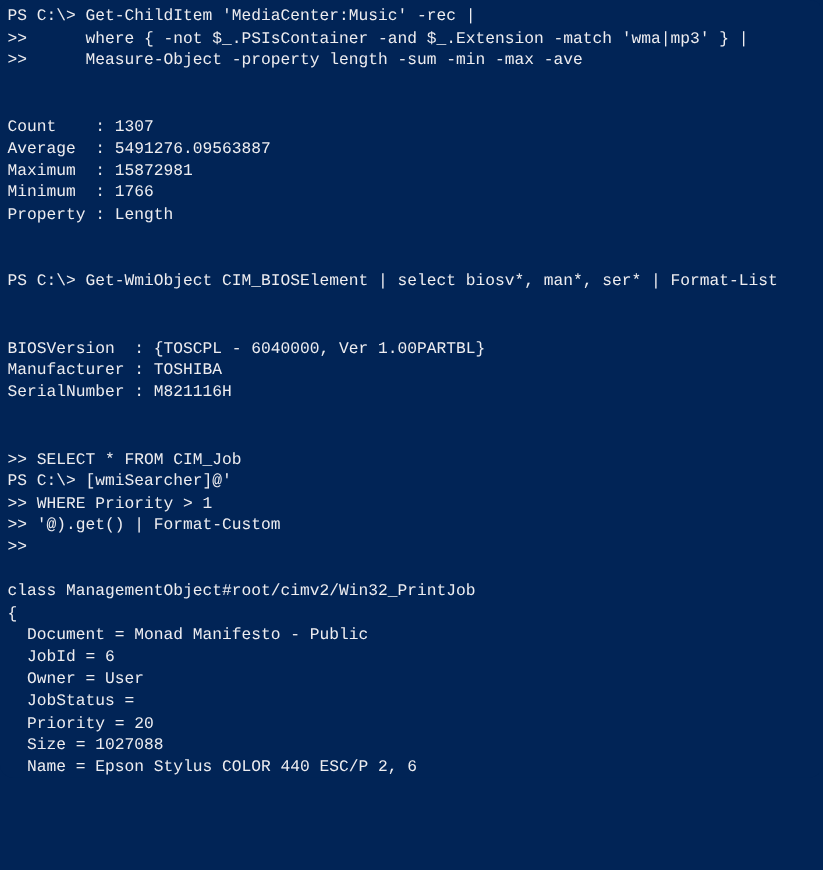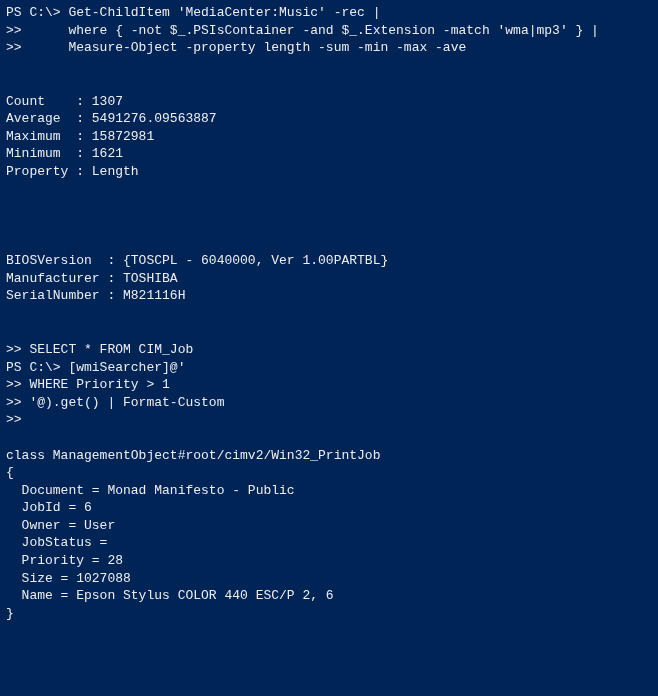--- a/index.html
+++ b/index.html
@@ -38,43 +38,44 @@
 
 <div class="terminal" id="terminal">
     <div class="line">PS C:\&gt; Get-ChildItem 'MediaCenter:Music' -rec |</div>
     <div class="line">&gt;&gt;      where { -not $_.PSIsContainer -and $_.Extension -match 'wma|mp3' } |</div>
     <div class="line">&gt;&gt;      Measure-Object -property length -sum -min -max -ave</div>
     <div class="line empty"></div>
     <div class="line empty"></div>
     <div class="line">Count    : 1307</div>
     <div class="line">Average  : 5491276.09563887</div>
     <div class="line">Maximum  : 15872981</div>
-    <div class="line">Minimum  : 1621</div>
+    <div class="line">Minimum  : 1766</div>
     <div class="line">Property : Length</div>
     <div class="line empty"></div>
     <div class="line empty"></div>
+    <div class="line">PS C:\&gt; Get-WmiObject CIM_BIOSElement | select biosv*, man*, ser* | Format-List</div>
     <div class="line empty"></div>
     <div class="line empty"></div>
     <div class="line">BIOSVersion  : {TOSCPL - 6040000, Ver 1.00PARTBL}</div>
     <div class="line">Manufacturer : TOSHIBA</div>
     <div class="line">SerialNumber : M821116H</div>
     <div class="line empty"></div>
     <div class="line empty"></div>
     <div class="line">&gt;&gt; SELECT * FROM CIM_Job</div>
     <div class="line">PS C:\&gt; [wmiSearcher]@'</div>
     <div class="line">&gt;&gt; WHERE Priority &gt; 1</div>
     <div class="line">&gt;&gt; '@).get() | Format-Custom</div>
     <div class="line">&gt;&gt;</div>
     <div class="line empty"></div>
     <div class="line">class ManagementObject#root/cimv2/Win32_PrintJob</div>
     <div class="line">{</div>
     <div class="line">  Document = Monad Manifesto - Public</div>
     <div class="line">  JobId = 6</div>
     <div class="line">  Owner = User</div>
     <div class="line">  JobStatus =</div>
-    <div class="line">  Priority = 28</div>
+    <div class="line">  Priority = 20</div>
     <div class="line">  Size = 1027088</div>
     <div class="line">  Name = Epson Stylus COLOR 440 ESC/P 2, 6</div>
     <div class="line">}</div>
     <div class="line empty"></div>
     <div class="line empty"></div>
     <div class="line">PS C:\&gt; $rssUrl = 'http://blogs.msdn.com/powershell/rss.aspx'</div>
   </div>
 
 </body></html>

